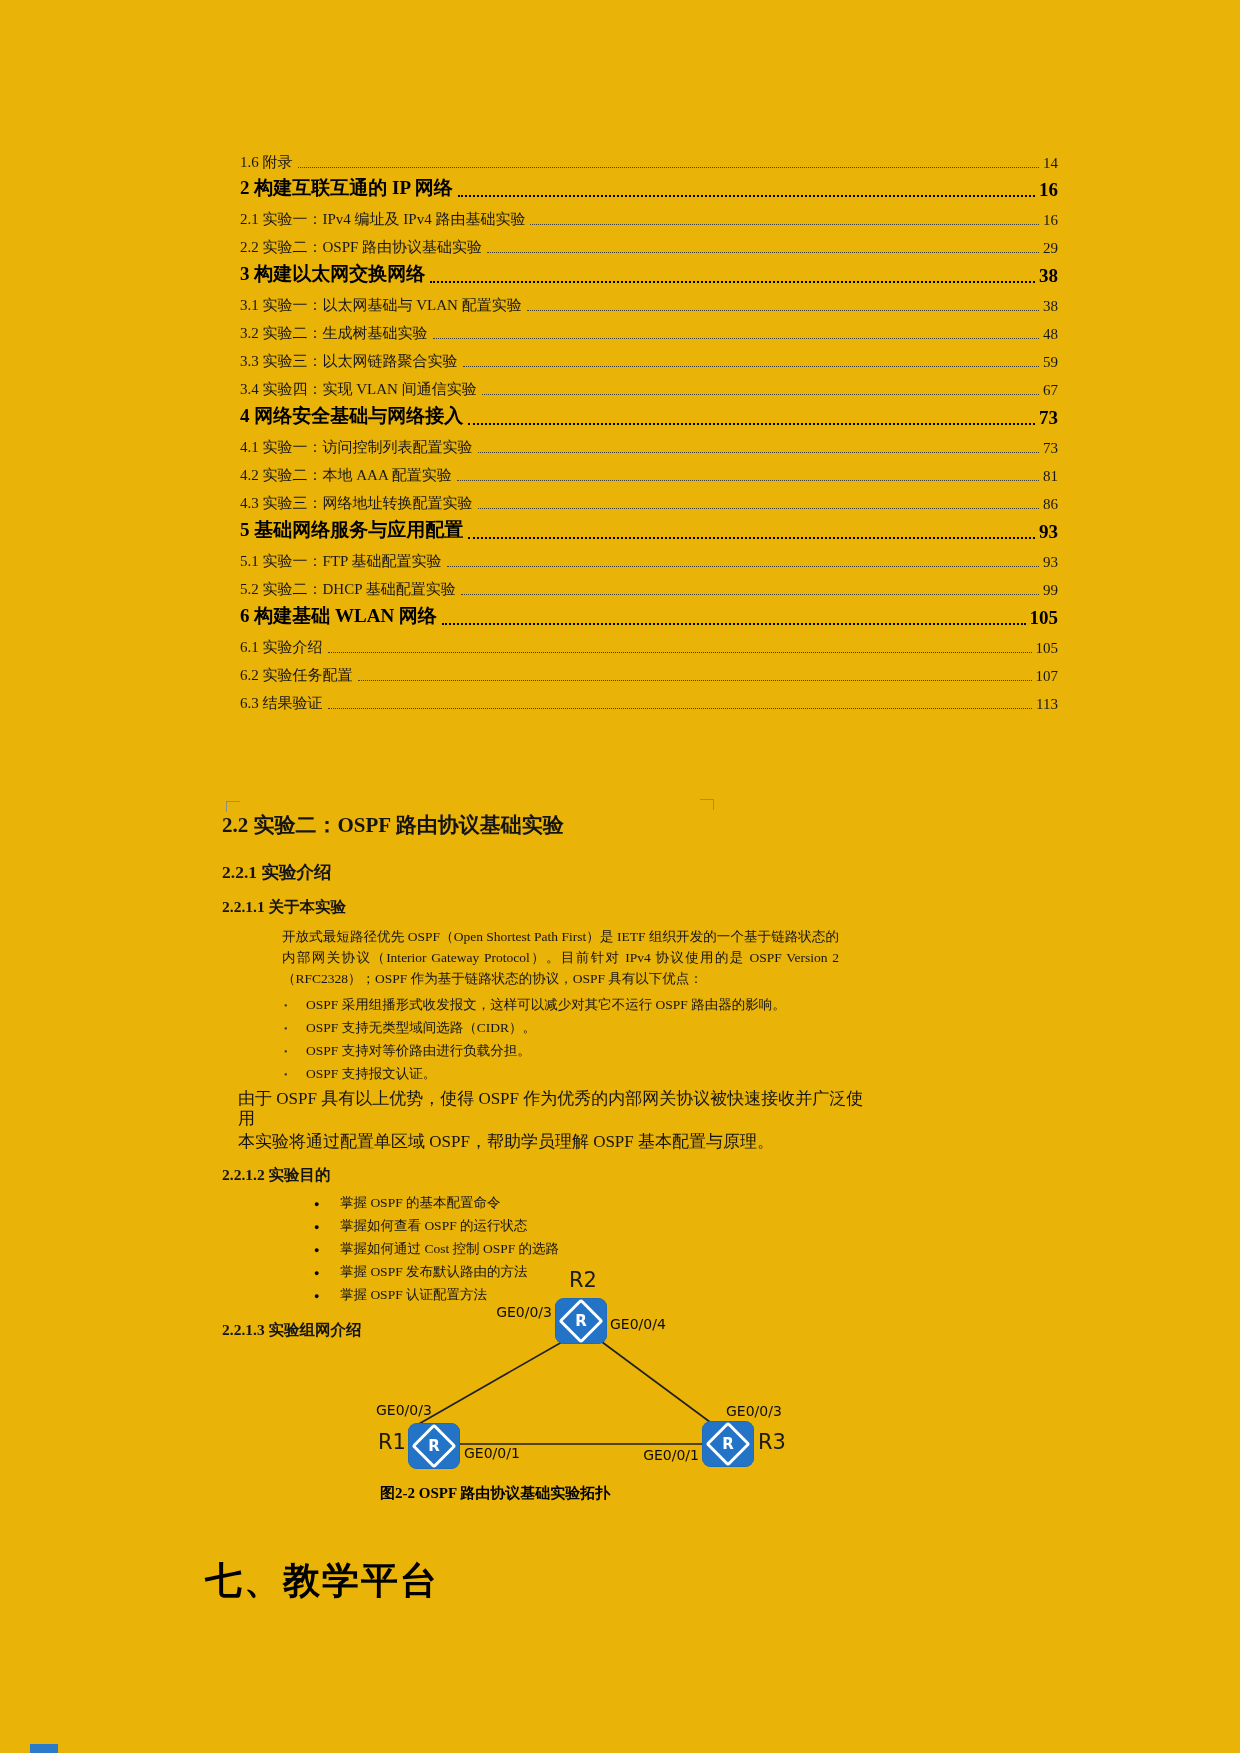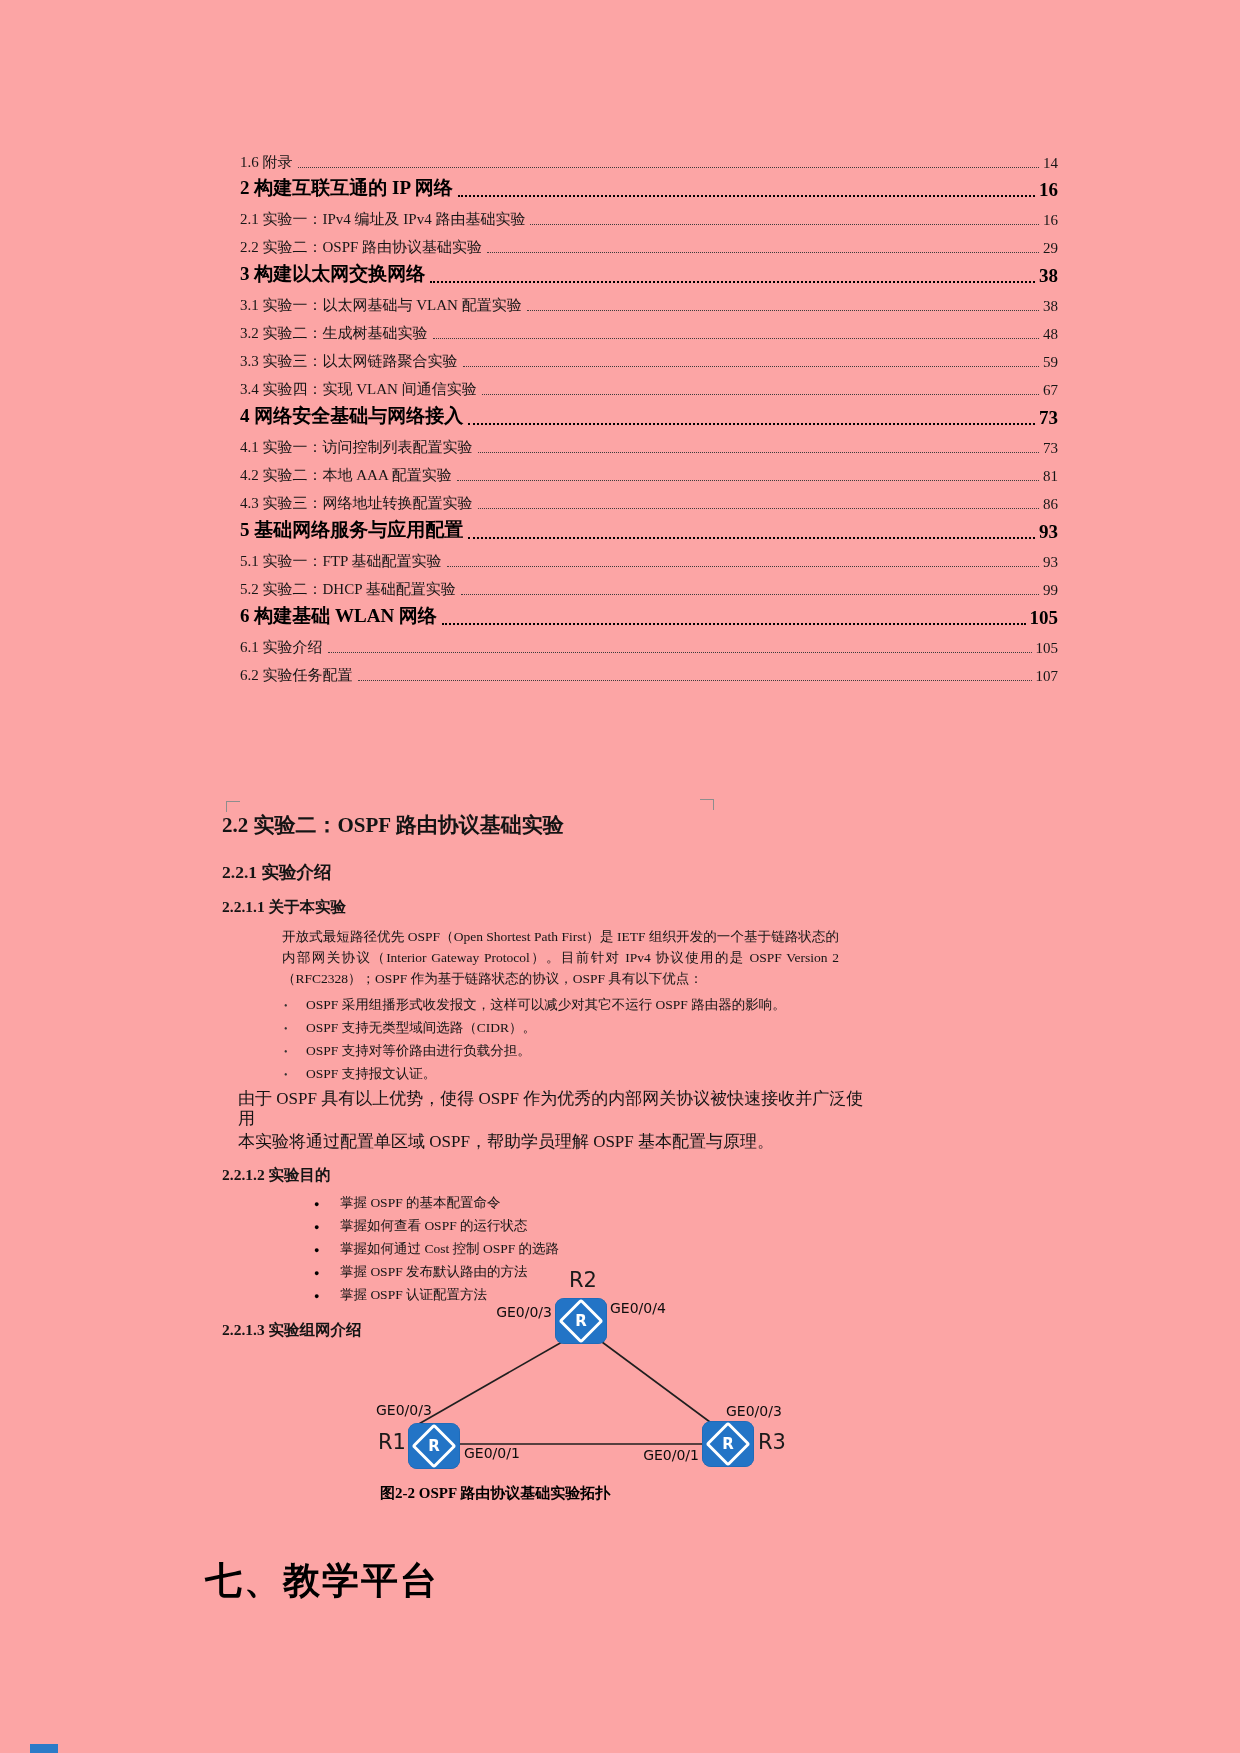--- a/index.html
+++ b/index.html
@@ -1,16 +1,16 @@
 <!DOCTYPE html>
 <html lang="zh"><head>
 <meta charset="utf-8">
 <style>
   html,body{margin:0;padding:0;background:#fff;}
-  .page{position:relative;width:1240px;height:1753px;background:#fca5a5;overflow:hidden;
+  .page{position:relative;width:1240px;height:1753px;background:#eab308;overflow:hidden;
         color:#111;-webkit-font-smoothing:antialiased;}
 
   
   .toc{position:absolute;left:240px;top:150px;width:818px;
        font-family:"Liberation Serif","DejaVu Serif",serif;}
   .toc-row{display:flex;align-items:flex-end;height:28px;font-size:15px;color:#161616;}
   .toc-row.chapter{height:30px;font-size:19px;font-weight:700;color:#000;text-align:right;}
   .toc-label{white-space:nowrap;}
   .toc-page{white-space:nowrap;}
   .leader{flex:1;border-bottom:1.8px dotted #3c3c3c;margin:0 4px 4px 5px;}
@@ -156,20 +156,25 @@
     <div class="toc-row">
       <span class="toc-label">6.1 实验介绍</span>
       <span class="leader"></span>
       <span class="toc-page">105</span>
     </div>
     <div class="toc-row">
       <span class="toc-label">6.2 实验任务配置</span>
       <span class="leader"></span>
       <span class="toc-page">107</span>
     </div>
+    <div class="toc-row">
+      <span class="toc-label">6.3 结果验证</span>
+      <span class="leader"></span>
+      <span class="toc-page">113</span>
+    </div>
   </div>
 
   <div class="content">
     <span class="mark mark-left"></span>
     <span class="mark mark-right"></span>
 
     <div class="sec-title">2.2 实验二：OSPF 路由协议基础实验</div>
     <div class="sub1">2.2.1 实验介绍</div>
     <div class="sub2">2.2.1.1 关于本实验</div>
 
@@ -227,21 +232,21 @@
 
   <div class="topology">
     <svg class="topo-lines" width="430" height="205">
       <line x1="47" y1="157" x2="192" y2="74" stroke="#1f1f1f" stroke-width="1.6"></line>
       <line x1="232" y1="74" x2="344" y2="157" stroke="#1f1f1f" stroke-width="1.6"></line>
       <line x1="90" y1="176" x2="332" y2="176" stroke="#1f1f1f" stroke-width="1.6"></line>
     </svg>
 
     <div class="r-name" style="left:187px;top:0;width:52px;text-align:center;">R2</div>
     <div class="port ralign" style="left:100px;top:36px;width:82px;">GE0/0/3</div>
-    <div class="port" style="left:240px;top:32px;">GE0/0/4</div>
+    <div class="port" style="left:240px;top:48px;">GE0/0/4</div>
     <div class="router" style="left:185px;top:30px;">
       <span class="diamond"></span>
       <span class="rletter">R</span>
     </div>
 
     <div class="port" style="left:6px;top:134px;">GE0/0/3</div>
     <div class="r-name" style="left:8px;top:162px;">R1</div>
     <div class="router" style="left:38px;top:155px;">
       <span class="diamond"></span>
       <span class="rletter">R</span>

